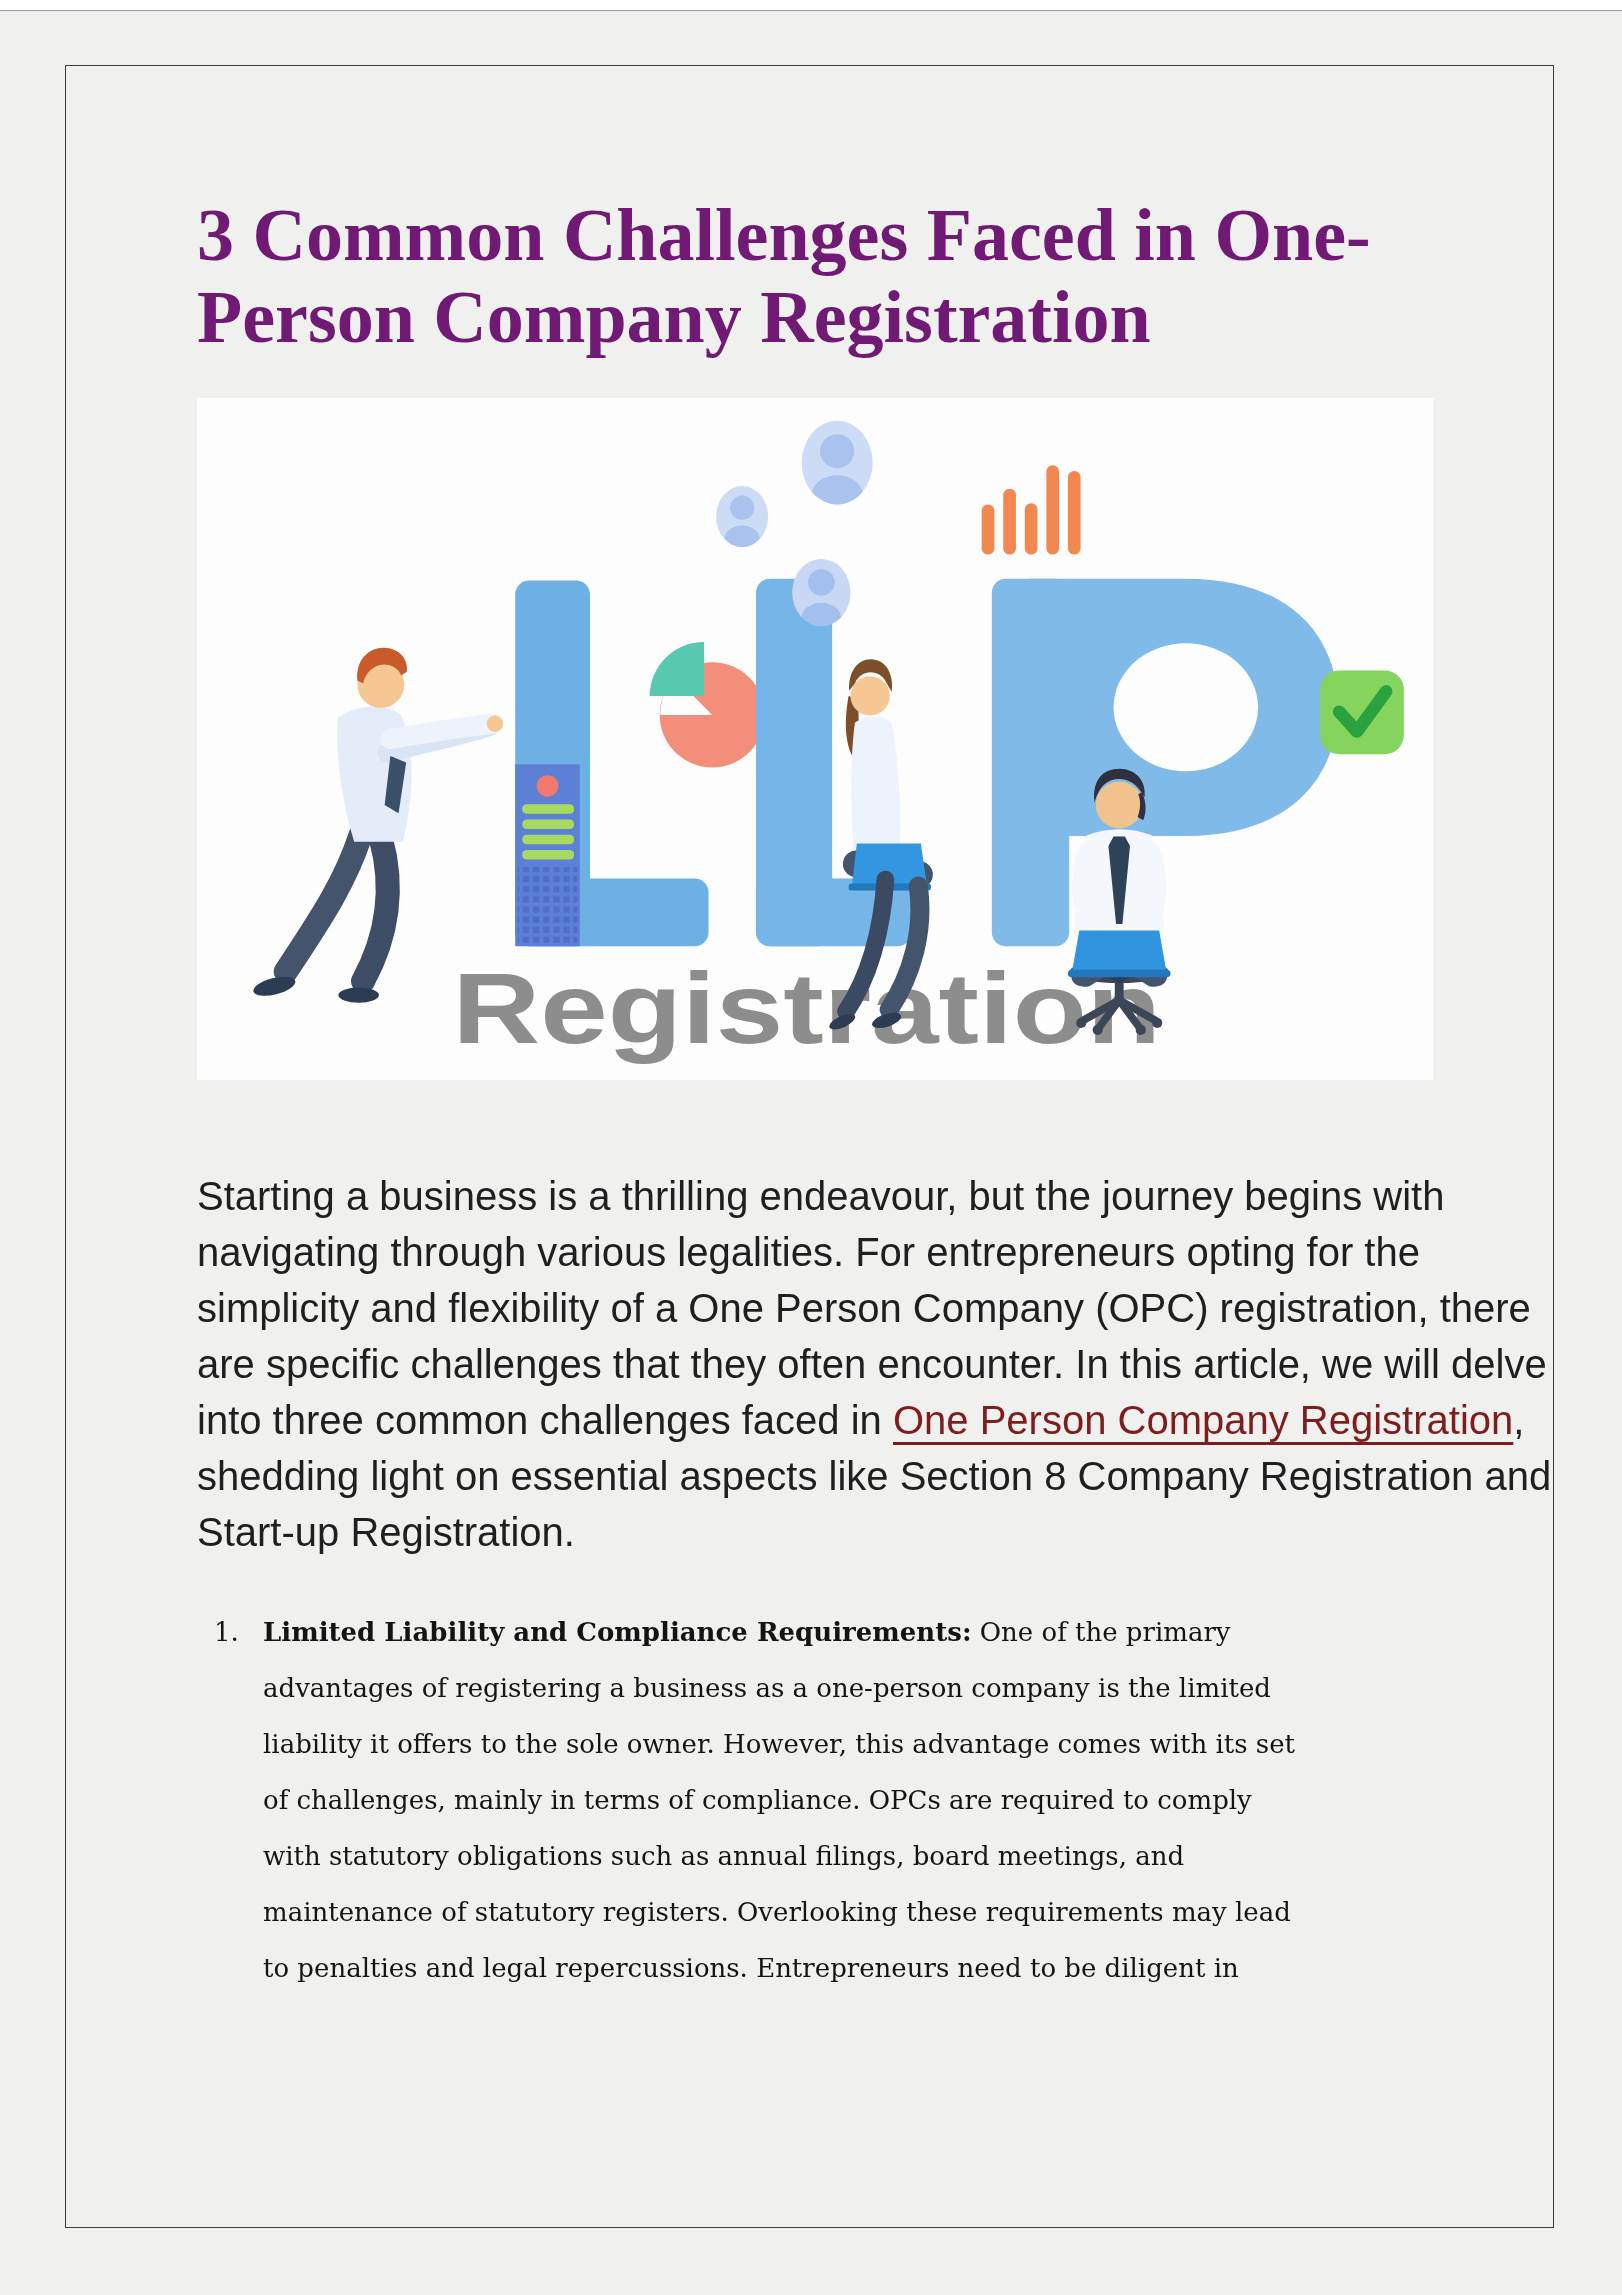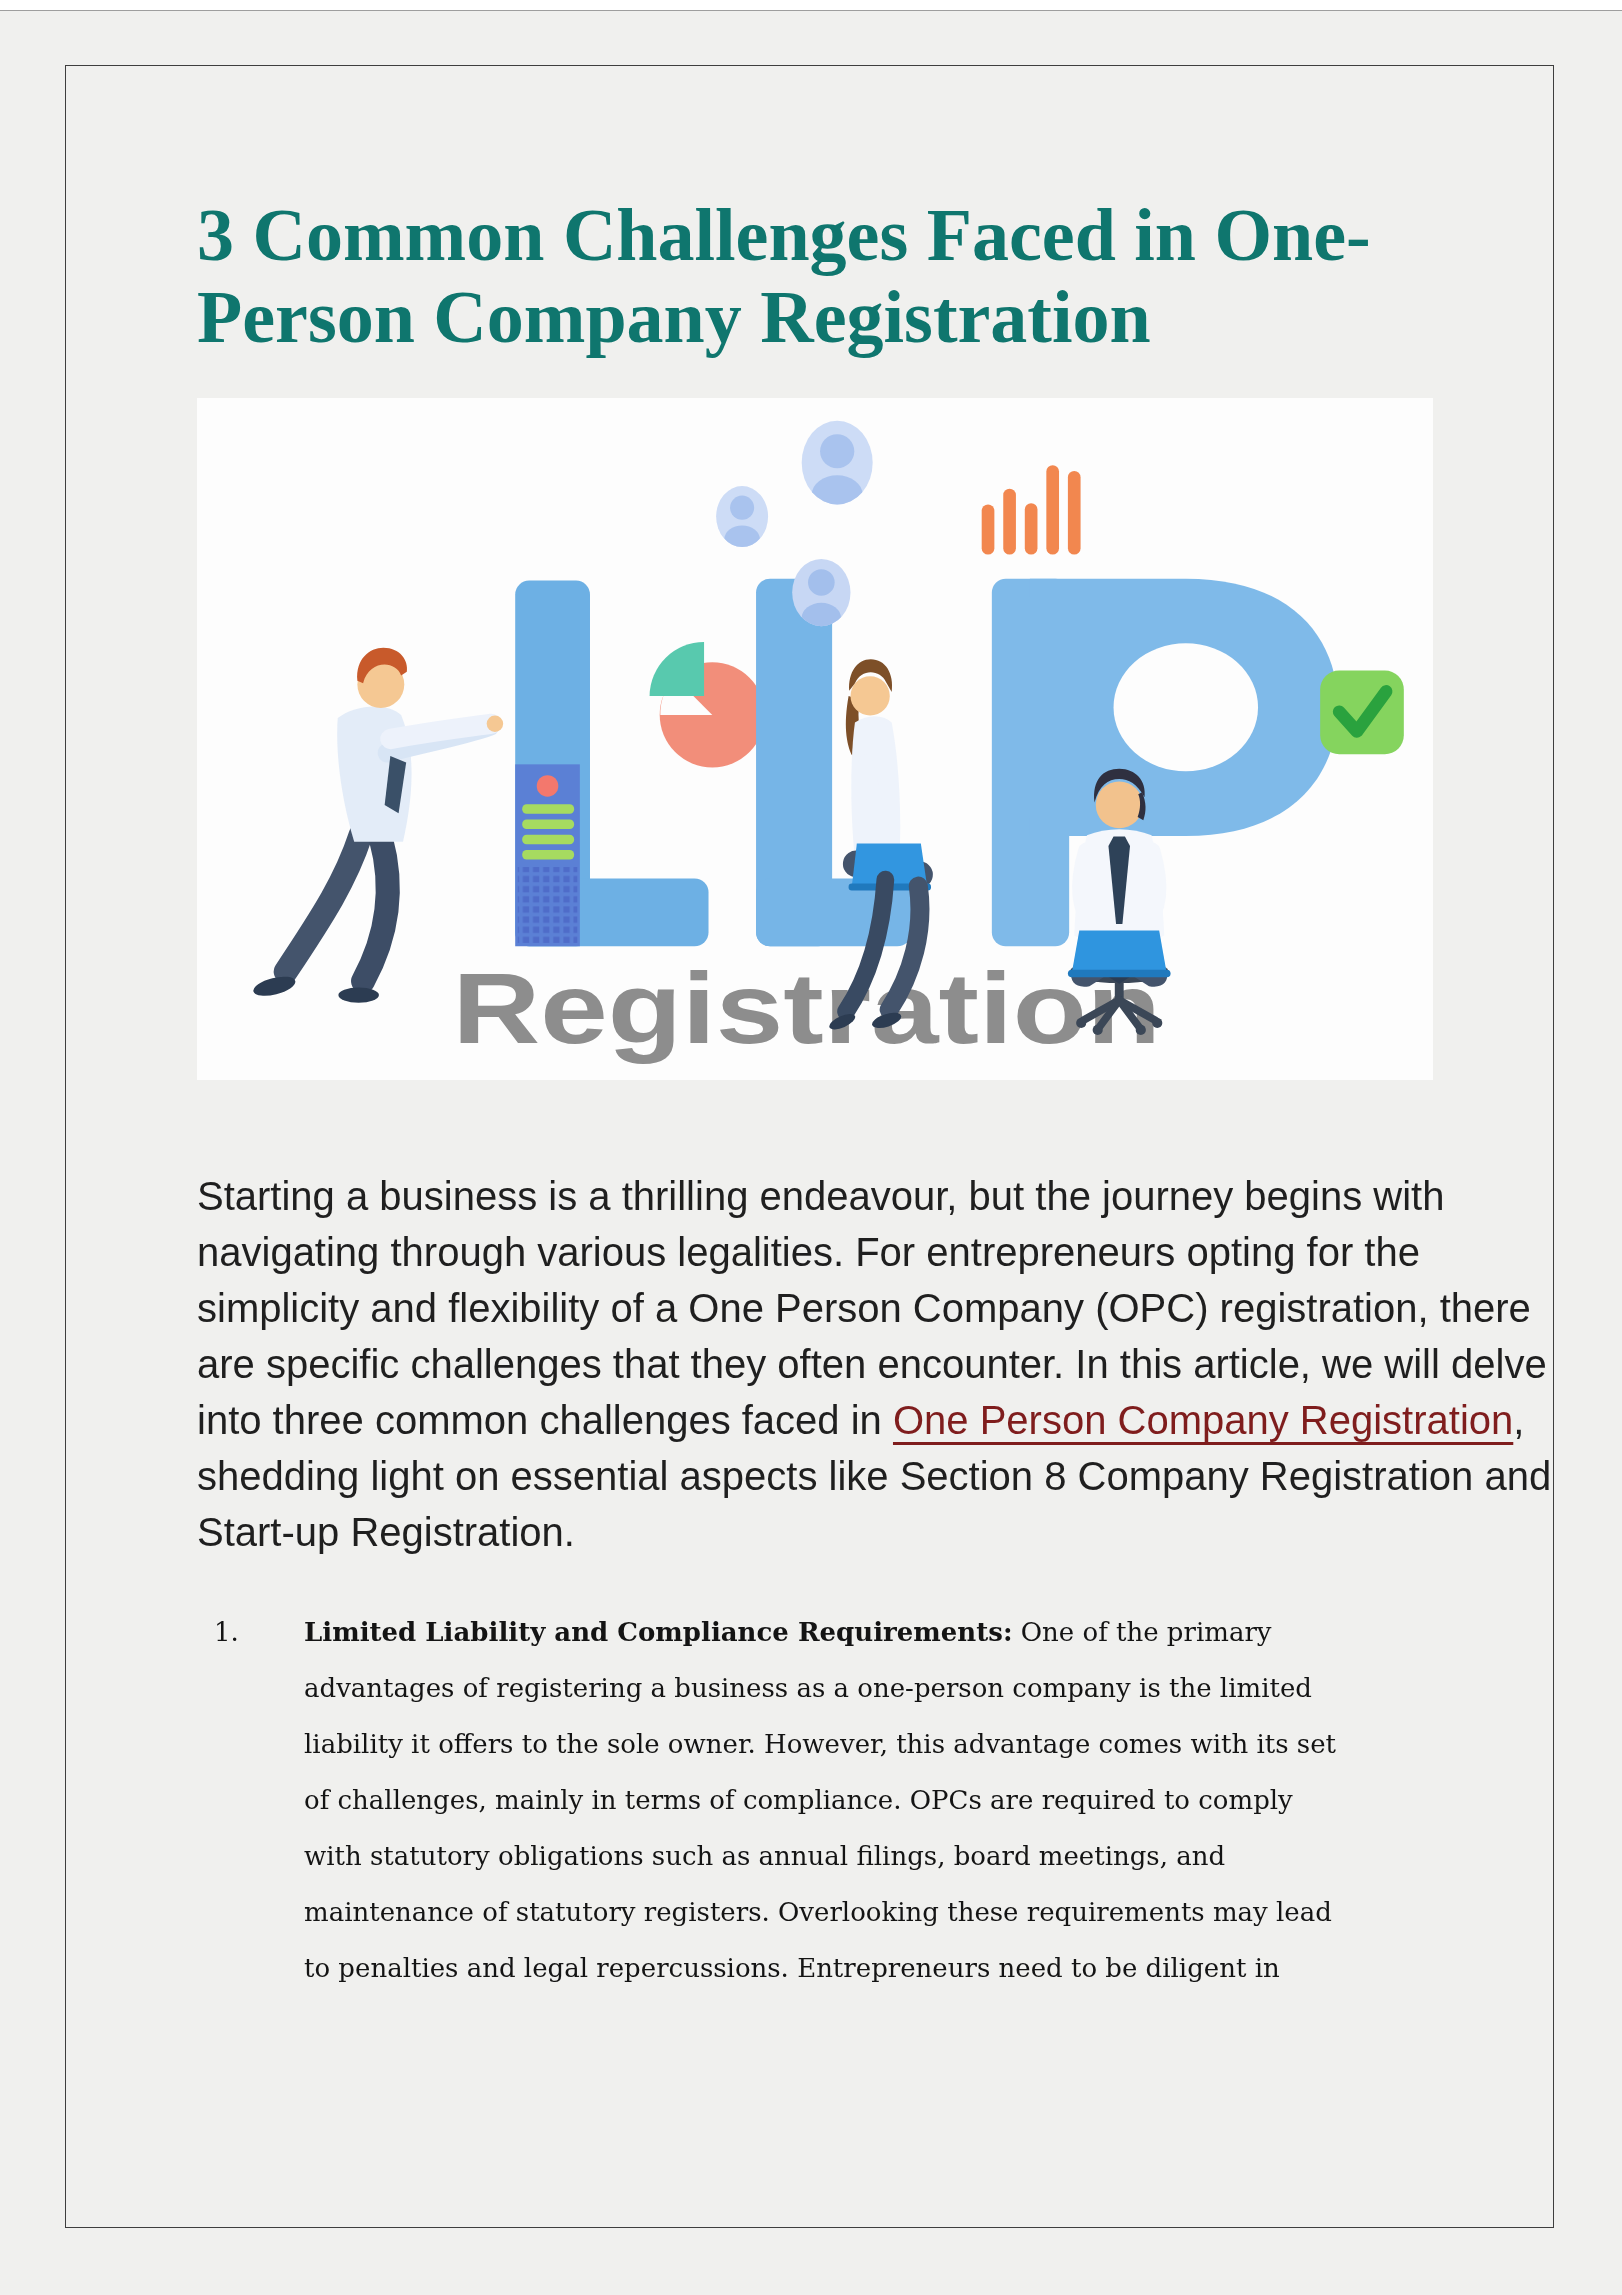--- a/index.html
+++ b/index.html
@@ -4,34 +4,34 @@
 <style>
   html,body{margin:0;padding:0;background:#f0f0ee;}
   .canvas{position:relative;width:1623px;height:2295px;background:#f0f0ee;
           font-family:"Liberation Sans",sans-serif;overflow:hidden;}
   .top-strip{position:absolute;top:0;left:0;width:1623px;height:9.5px;
              background:#ffffff;border-bottom:1.9px solid #9e9e9e;}
   .page-border{position:absolute;left:65px;top:65px;width:1487px;height:2161px;
                border:1.9px solid #3e3e3e;background:transparent;}
   .title{position:absolute;left:197px;top:194px;width:1300px;
          font-family:"Liberation Serif",serif;font-weight:bold;
-         font-size:74px;line-height:82px;color:#0f766e;}
+         font-size:74px;line-height:82px;color:#701a75;}
   .title .tline{white-space:nowrap;}
   .hero{position:absolute;left:197px;top:398px;width:1236px;height:682px;background:#fdfdfd;}
   .hero svg{display:block;width:100%;height:100%;}
   .para{position:absolute;left:197px;top:1168px;width:1306px;
         font-size:40px;line-height:56px;color:#1f1f1f;}
   .para .tline{white-space:nowrap;}
   .link{color:#7f1d1d;text-decoration:underline;
         text-decoration-thickness:3.2px;text-underline-offset:7.6px;cursor:pointer;}
   .list{position:absolute;left:214px;top:1604px;width:1306px;display:flex;
         font-family:"DejaVu Serif","Liberation Serif",serif;
         font-size:26px;line-height:56px;color:#141414;}
   .list .num{width:49px;flex:none;}
-  .list .tline{white-space:nowrap;margin-left:41px;}
+  .list .tline{white-space:nowrap;}
   .bold{font-weight:bold;}
 </style>
 </head>
 <body>
 
 <div class="canvas">
   <div class="top-strip"></div>
   <div class="page-border"></div>
 
   <div class="title" id="title">

